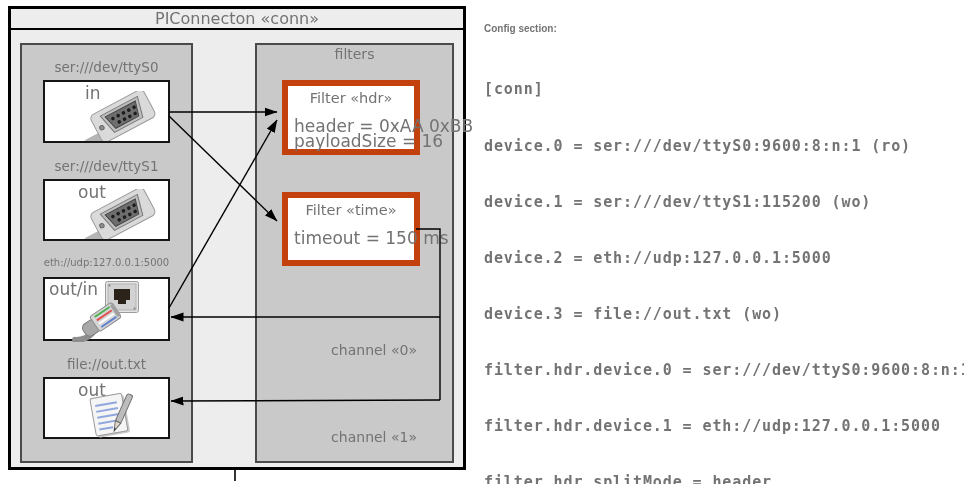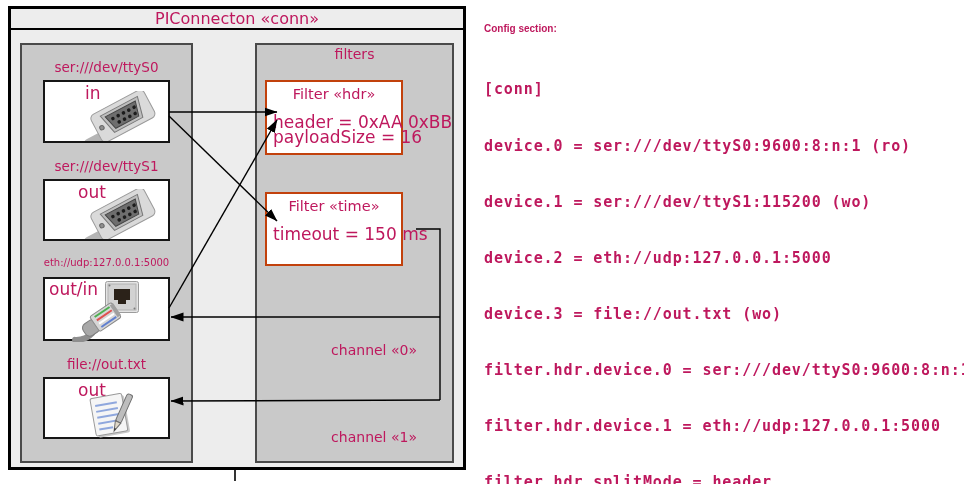--- a/index.html
+++ b/index.html
@@ -1,36 +1,36 @@
 <!DOCTYPE html>
 <html><head>
 <meta charset="utf-8">
 <style>
   html,body{margin:0;padding:0;background:#fff;}
   #page{position:relative;width:964px;height:484px;background:#fff;overflow:hidden;
-        font-family:"DejaVu Sans","Liberation Sans",sans-serif;color:#be185d;}
+        font-family:"DejaVu Sans","Liberation Sans",sans-serif;color:#737373;}
   .abs{position:absolute;}
   
   #outer-box{left:8px;top:6px;width:458px;height:464px;background:#ededed;
              border:3px solid #000;box-sizing:border-box;}
   #conn-title{left:8px;top:9px;width:458px;text-align:center;font-size:16px;}
   #title-separator{left:11px;top:28px;width:452px;height:0;border-top:2px solid #000;}
   
   .panel{background:#c9c9c9;border:2px solid #4a4a4a;box-sizing:border-box;}
   #devices-panel{left:20px;top:43px;width:173px;height:420px;}
   #filters-panel{left:255px;top:43px;width:199px;height:420px;}
   #filters-title{left:255px;top:46px;width:199px;text-align:center;font-size:14px;}
   
   .dev-label{left:21px;width:171px;text-align:center;font-size:13.5px;}
   .dev-label.small{font-size:10px;}
   .dev-box{left:43px;width:127px;background:#fff;border:2px solid #161616;
            box-sizing:border-box;}
   .dir-text{position:absolute;font-size:17px;line-height:18px;}
   
-  .filter-box{left:265px;width:138px;background:#fff;border:2px solid #c2410c;
+  .filter-box{left:282px;width:138px;background:#fff;border:6px solid #c2410c;
               box-sizing:border-box;}
   .filter-title{position:absolute;left:0;top:4px;width:100%;text-align:center;font-size:14.5px;}
   .filter-prop{position:absolute;left:6px;font-size:17px;line-height:15px;white-space:nowrap;}
   
   .channel-label{left:300px;width:117px;text-align:right;font-size:14px;margin-top:48px;}
   
   #config-heading{left:484px;top:23px;font-family:"Liberation Sans","DejaVu Sans",sans-serif;
                   font-weight:bold;font-size:10px;}
   #config-block{left:484px;top:43px;font-family:"DejaVu Sans Mono","Liberation Mono",monospace;
                 font-weight:bold;font-size:15px;line-height:18.7px;letter-spacing:0.9px;

